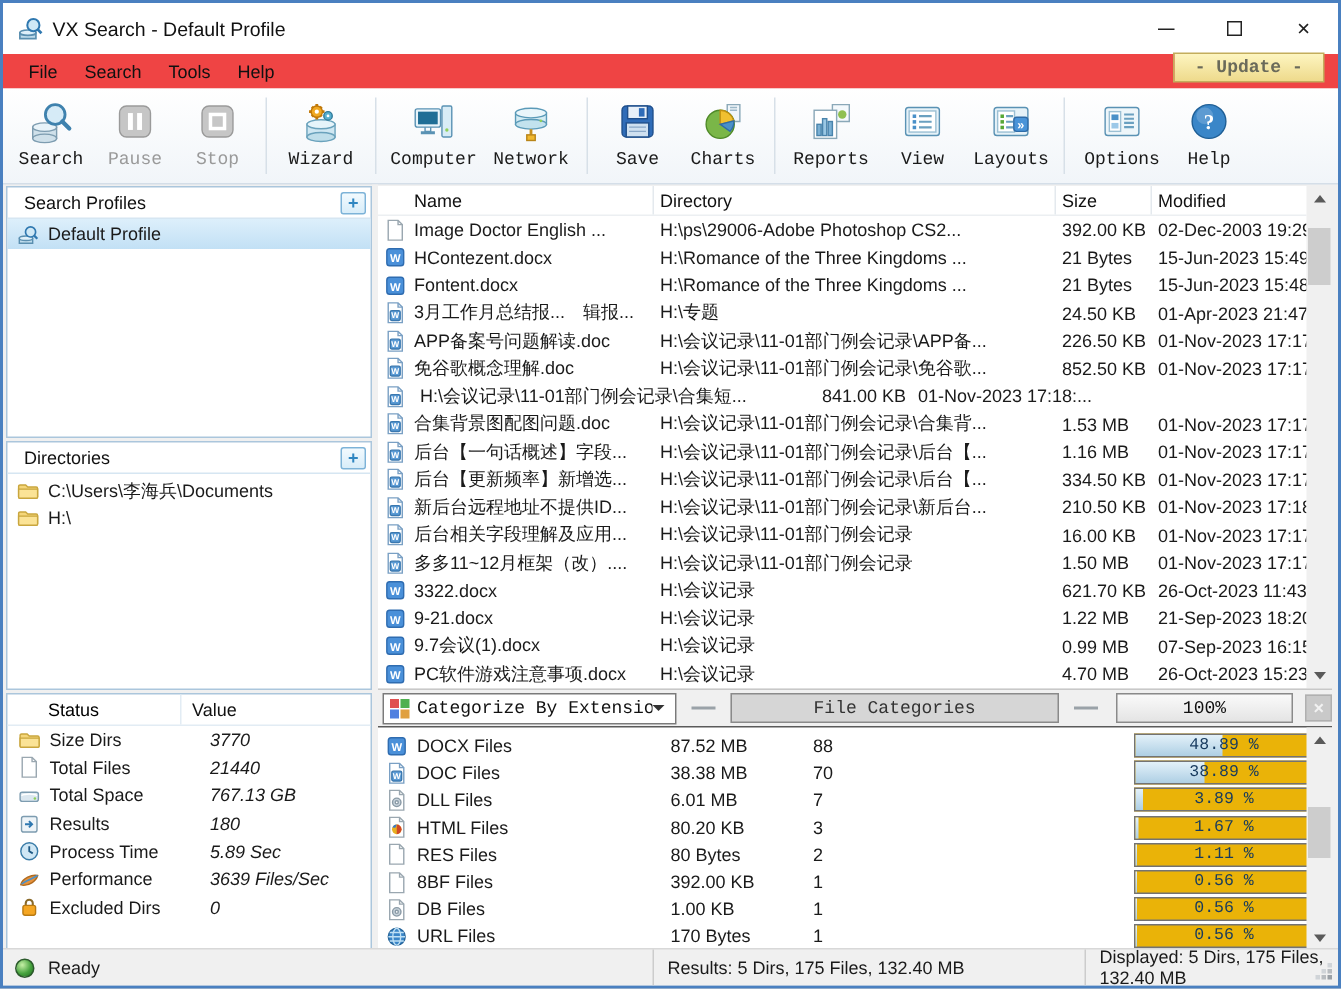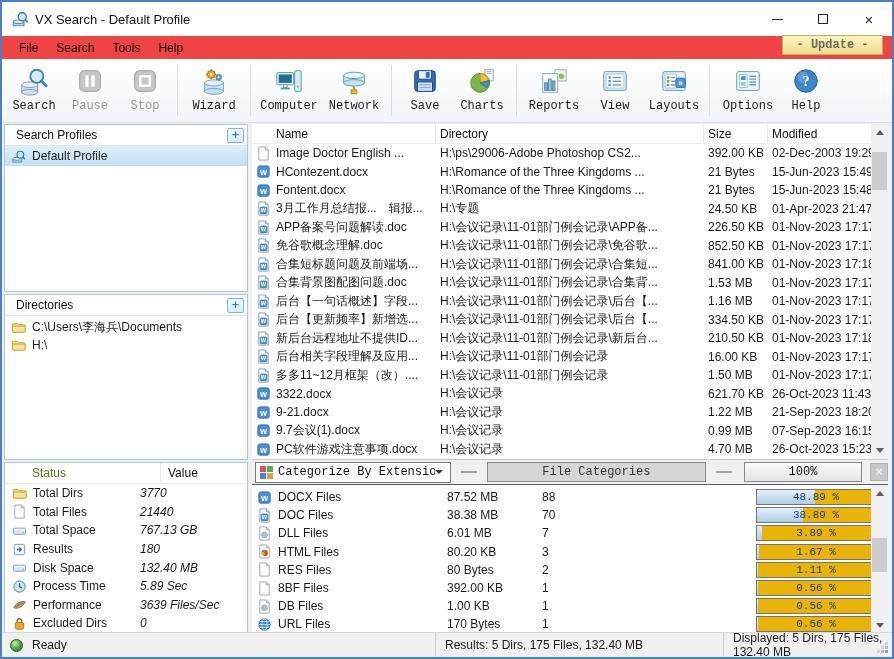--- a/index.html
+++ b/index.html
@@ -43,21 +43,21 @@
   #panel-profiles { top:122px; height:168px; }
   #panel-directories { top:292px; height:166px; }
   #panel-status { top:460px; height:172px; }
   .p-row { height:18px; display:flex; align-items:center; white-space:nowrap; overflow:hidden; }
   .p-row .ric { width:16px; height:15px; margin:0 5px 0 6px; flex:0 0 auto; }
   .p-row .ric svg { width:15px; height:15px; display:block; }
   .p-row.selected { background:linear-gradient(#ddeffb,#c2e0f5); }
   #profile-list .p-row { height:20px; }
   #dir-list { padding-top:2px; }
   .st-header { height:21px; display:flex; align-items:center; border-bottom:1px solid #e2ecf4; }
-  .st-header .c1 { width:156px; padding-left:27px; color:#4d7c0f; border-right:1px solid #e2ecf4; height:100%; display:flex; align-items:center; }
+  .st-header .c1 { width:116px; padding-left:27px; color:#000000; border-right:1px solid #e2ecf4; height:100%; display:flex; align-items:center; }
   .st-header .c2 { padding-left:7px; color:#111; }
   .st-row { height:18.6px; display:flex; align-items:center; white-space:nowrap; }
   .st-row .ric { width:15px; height:15px; margin:0 6px 0 7px; flex:0 0 auto; }
   .st-row .ric svg { width:15px; height:15px; display:block; }
   .st-label { width:100px; overflow:hidden; }
   .st-value { padding-left:7px;font-style:italic; }
 
   
   .file-list { position:absolute; left:250px; top:122px; width:636px; height:335px; background:#fff; }
   .fl-header { display:flex; height:20px; align-items:center; border-bottom:1px solid #eceff2; margin-right:17px; }
@@ -362,21 +362,21 @@
       <div class="c2">Value</div>
     </div>
     <div id="status-rows">
         <div class="st-row">
     <span class="ric">
             <svg viewBox="0 0 16 16">
               <path d="M1.5 4.5a1 1 0 0 1 1-1h4L8 5h6a1 1 0 0 1 1 1v6a1 1 0 0 1-1 1H2.5a1 1 0 0 1-1-1z" fill="#f5d679" stroke="#c9a63e"></path>
               <path d="M1.5 6.5H15V12a1 1 0 0 1-1 1H2.5a1 1 0 0 1-1-1z" fill="#fbe396" stroke="#c9a63e"></path>
             </svg>
           </span>
-    <span class="st-label">Total Dirs</span>
+    <span class="st-label">Size Dirs</span>
     <span class="st-value">3770</span>
   </div>
         <div class="st-row">
     <span class="ric">
             <svg viewBox="0 0 16 16">
               <path d="M3 1h7l3 3v11H3z" fill="#fff" stroke="#9aa7b0"></path>
               <path d="M10 1v3h3" fill="none" stroke="#9aa7b0"></path>
             </svg>
           </span>
     <span class="st-label">Total Files</span>
@@ -395,31 +395,20 @@
   </div>
         <div class="st-row">
     <span class="ric">
             <svg viewBox="0 0 16 16">
               <rect x="2.5" y="2.5" width="11" height="11" rx="1.5" fill="#eef4f8" stroke="#7d9cb0"></rect>
               <path d="M5 8h4.5M7.8 5.8L10 8l-2.2 2.2" fill="none" stroke="#2f78b0" stroke-width="1.4"></path>
             </svg>
           </span>
     <span class="st-label">Results</span>
     <span class="st-value">180</span>
-  </div>
-        <div class="st-row">
-    <span class="ric">
-            <svg viewBox="0 0 16 16">
-              <rect x="1.5" y="5.5" width="13" height="6.5" rx="1.5" fill="#dbe7ef" stroke="#7d9cb0"></rect>
-              <path d="M2.5 8c2-1.6 9-1.6 11 0" fill="none" stroke="#fff"></path>
-              <circle cx="12" cy="10" r="0.9" fill="#8fd05a"></circle>
-            </svg>
-          </span>
-    <span class="st-label">Disk Space</span>
-    <span class="st-value">132.40 MB</span>
   </div>
         <div class="st-row">
     <span class="ric">
             <svg viewBox="0 0 16 16">
               <circle cx="8" cy="8" r="6" fill="#cfe7f5" stroke="#3a7ca8"></circle>
               <path d="M8 4.5V8l2.5 1.5" fill="none" stroke="#1f5a85" stroke-width="1.3"></path>
             </svg>
           </span>
     <span class="st-label">Process Time</span>
     <span class="st-value">5.89 Sec</span>
@@ -535,21 +524,20 @@
   </div>
         <div class="fl-row">
     <span class="ric">
             <svg viewBox="0 0 16 16">
               <path d="M3 1h7l3 3v11H3z" fill="#fff" stroke="#7aa0c4"></path>
               <path d="M10 1v3h3" fill="none" stroke="#7aa0c4"></path>
               <rect x="4.5" y="6.5" width="7" height="7" rx="1" fill="#5b9bd5" stroke="#3a78b0"></rect>
               <text x="8" y="12" font-size="6" font-weight="bold" fill="#fff" text-anchor="middle" font-family="sans-serif">W</text>
             </svg>
           </span>
-    <span class="fl-name">合集短标题问题及前端场...</span>
     <span class="fl-dir">H:\会议记录\11-01部门例会记录\合集短...</span>
     <span class="fl-size">841.00 KB</span>
     <span class="fl-mod">01-Nov-2023 17:18:...</span>
   </div>
         <div class="fl-row">
     <span class="ric">
             <svg viewBox="0 0 16 16">
               <path d="M3 1h7l3 3v11H3z" fill="#fff" stroke="#7aa0c4"></path>
               <path d="M10 1v3h3" fill="none" stroke="#7aa0c4"></path>
               <rect x="4.5" y="6.5" width="7" height="7" rx="1" fill="#5b9bd5" stroke="#3a78b0"></rect>

